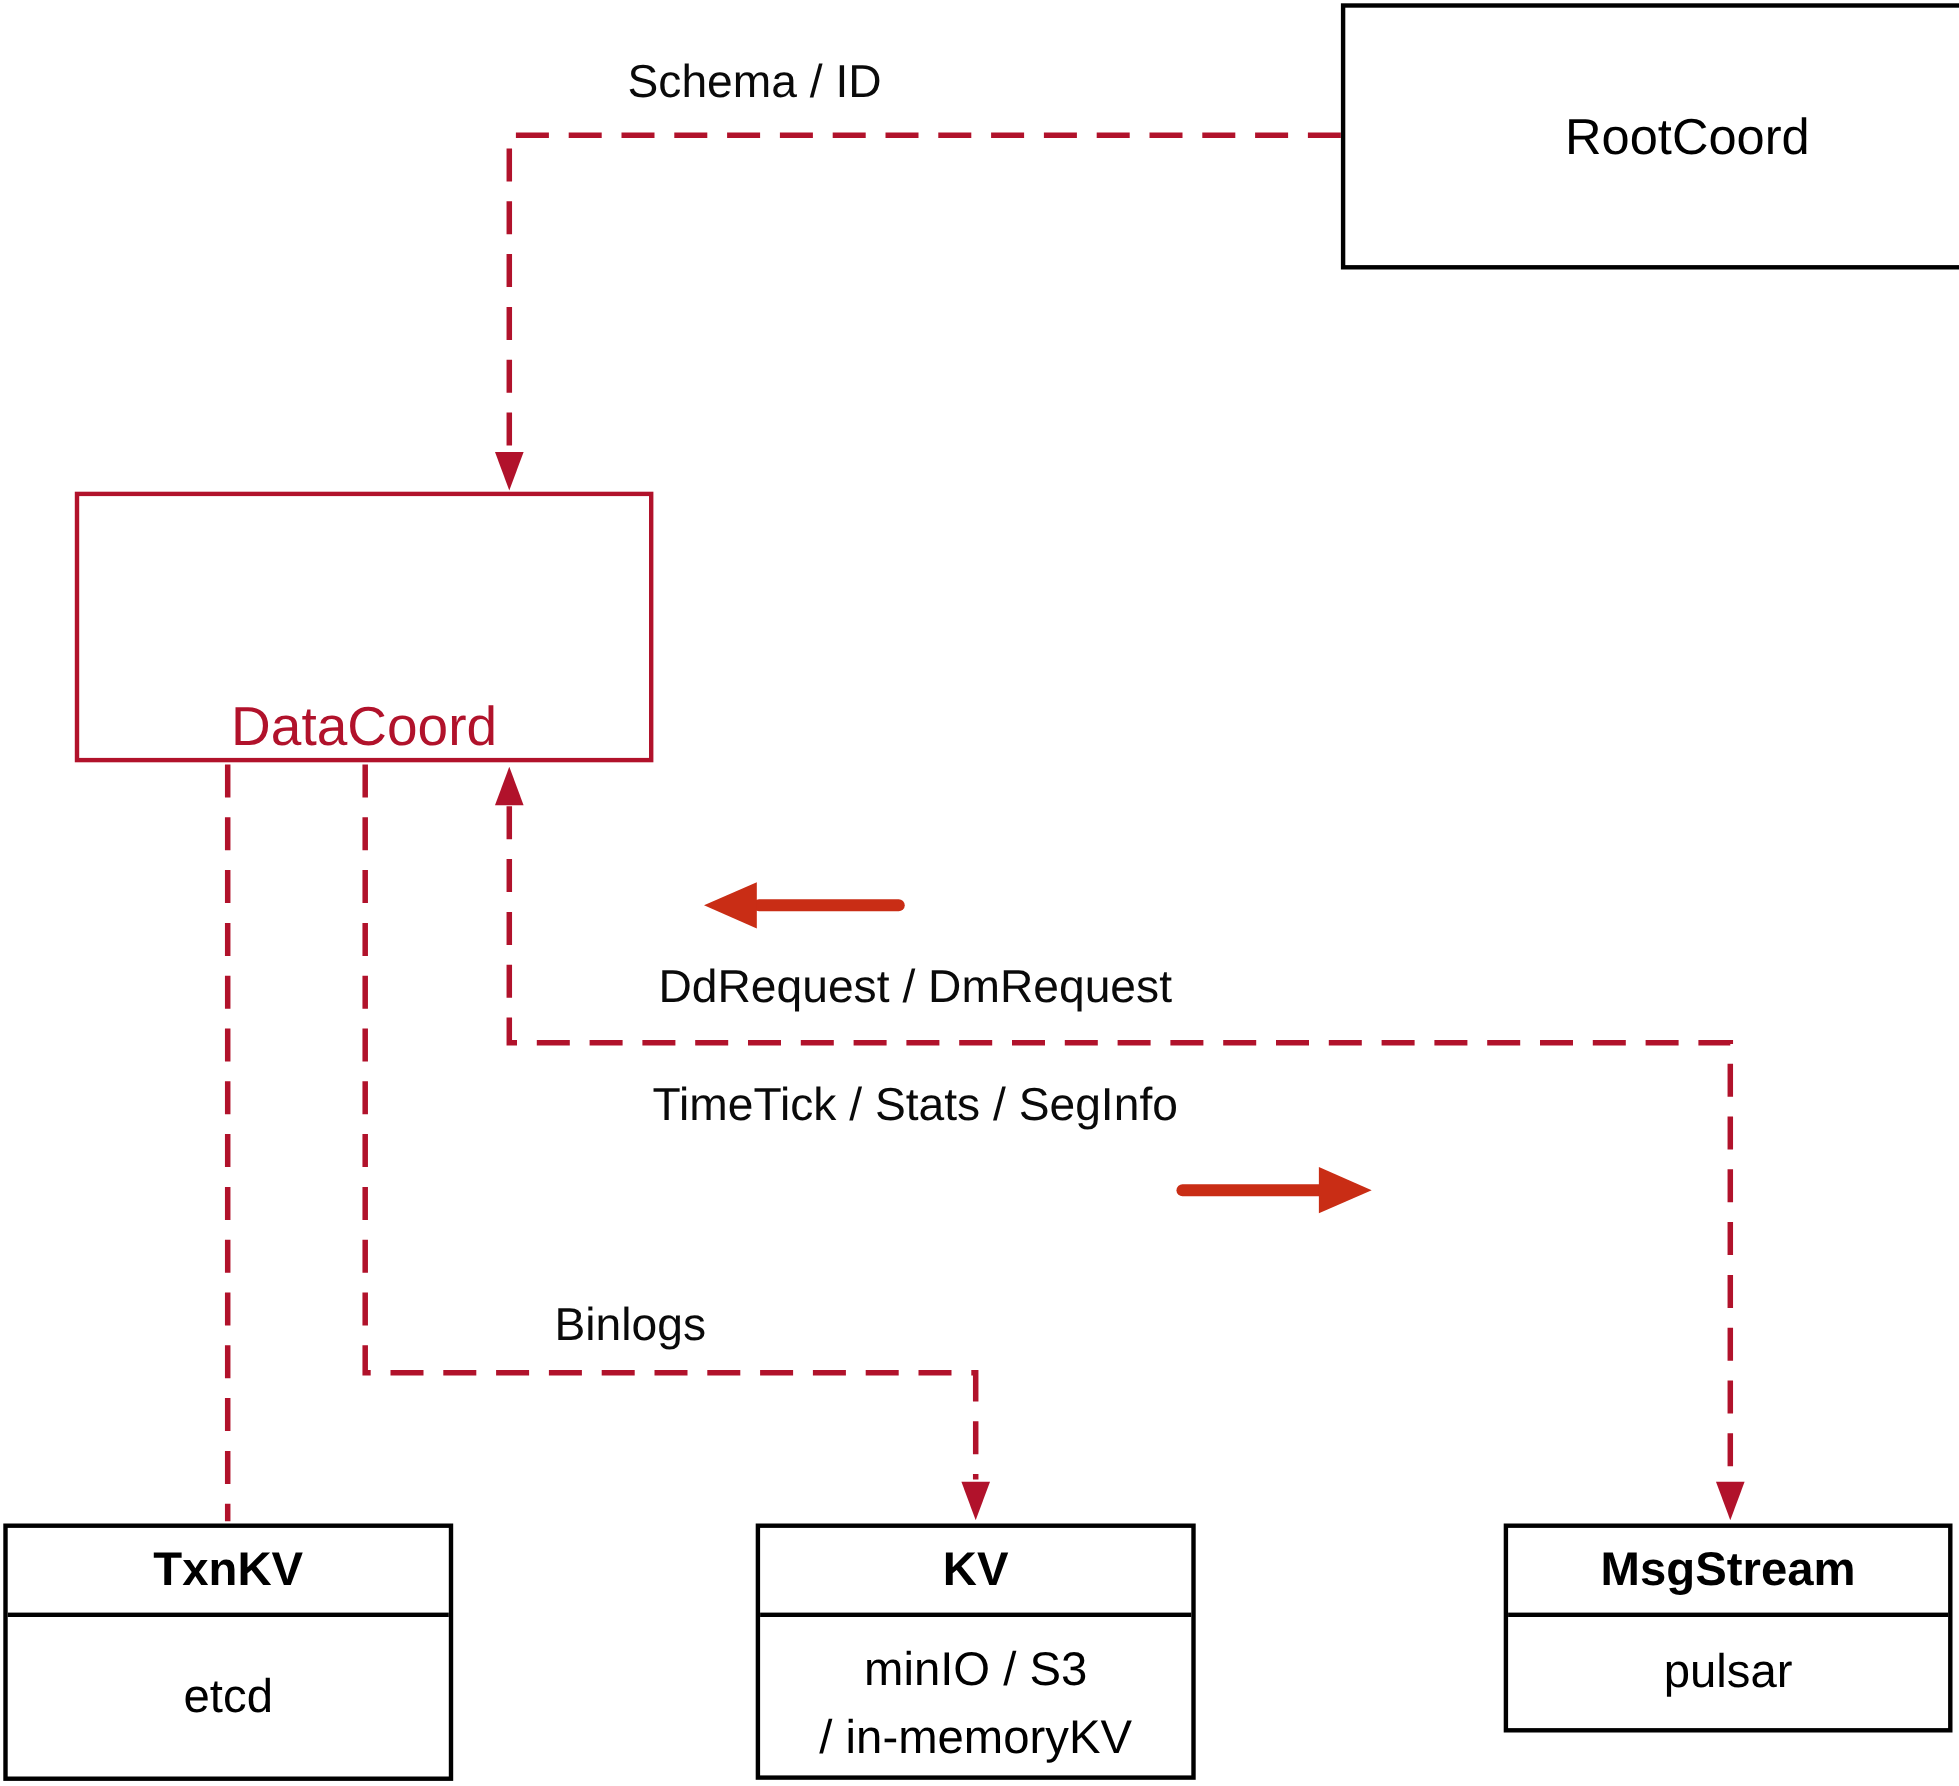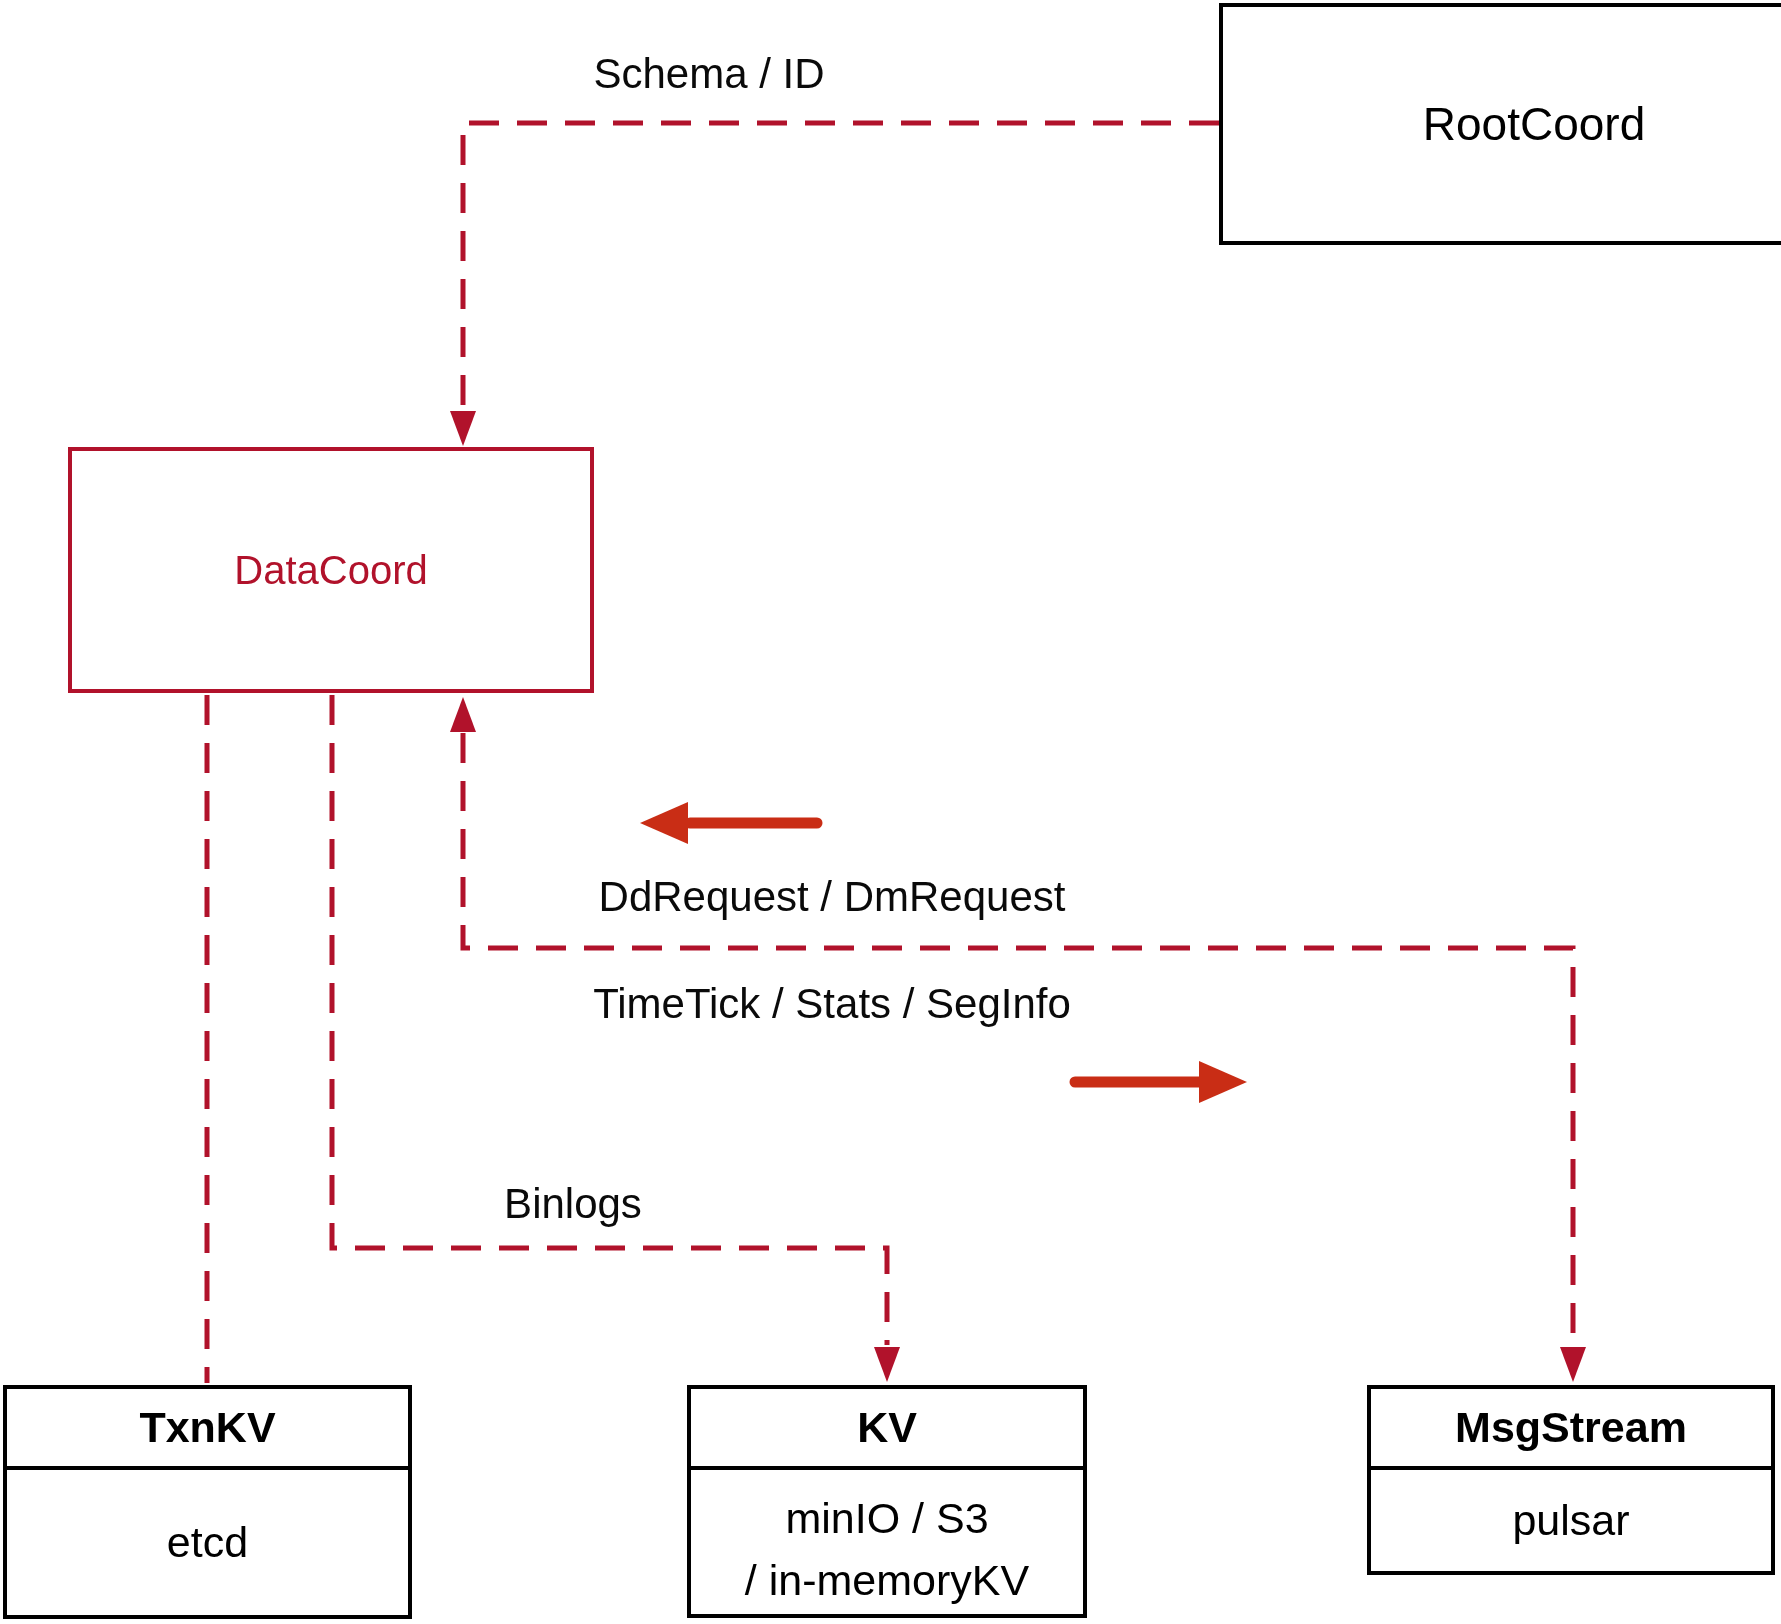--- a/index.html
+++ b/index.html
@@ -36,21 +36,22 @@
     font-size: 46px;
     color: #000000;
   }
   .node-rootcoord {
     left: 1219px; top: 3px; width: 630px; height: 242px;
   }
   .node-datacoord {
     left: 68px; top: 447px; width: 526px; height: 246px;
     border: 4px solid var(--datacoord);
     color: var(--datacoord);
-    font-size: 40px;
+    font-size: 50px;
+    align-items: flex-end;
   }
   .table-node {
     position: absolute;
     background: #ffffff;
     border: 4px solid var(--box-border);
     display: flex;
     flex-direction: column;
   }
   .table-node .hdr {
     height: 81px;
@@ -77,21 +78,21 @@
   .node-txnkv   { left: 3px;    top: 1385px; width: 409px; height: 234px; }
   .node-kv      { left: 687px;  top: 1385px; width: 400px; height: 233px; gap: 14px; }
   .node-msgstream { left: 1367px; top: 1385px; width: 408px; height: 190px; }
   .edge-label {
     position: absolute;
     transform: translateX(-50%);
     white-space: nowrap;
     font-size: 42px;
     color: var(--label-color);
   }
-  .lbl-schema   { left: 709px; top: 50px; }
+  .lbl-schema   { left: 686px; top: 50px; }
   .lbl-ddreq    { left: 832px; top: 873px; }
   .lbl-timetick { left: 832px; top: 980px; }
   .lbl-binlogs  { left: 573px; top: 1180px; text-align: right; }
 </style>
 </head>
 <body>
 
 <div class="canvas">
 
   <svg class="wires" viewBox="0 0 1781 1624" xmlns="http://www.w3.org/2000/svg">

